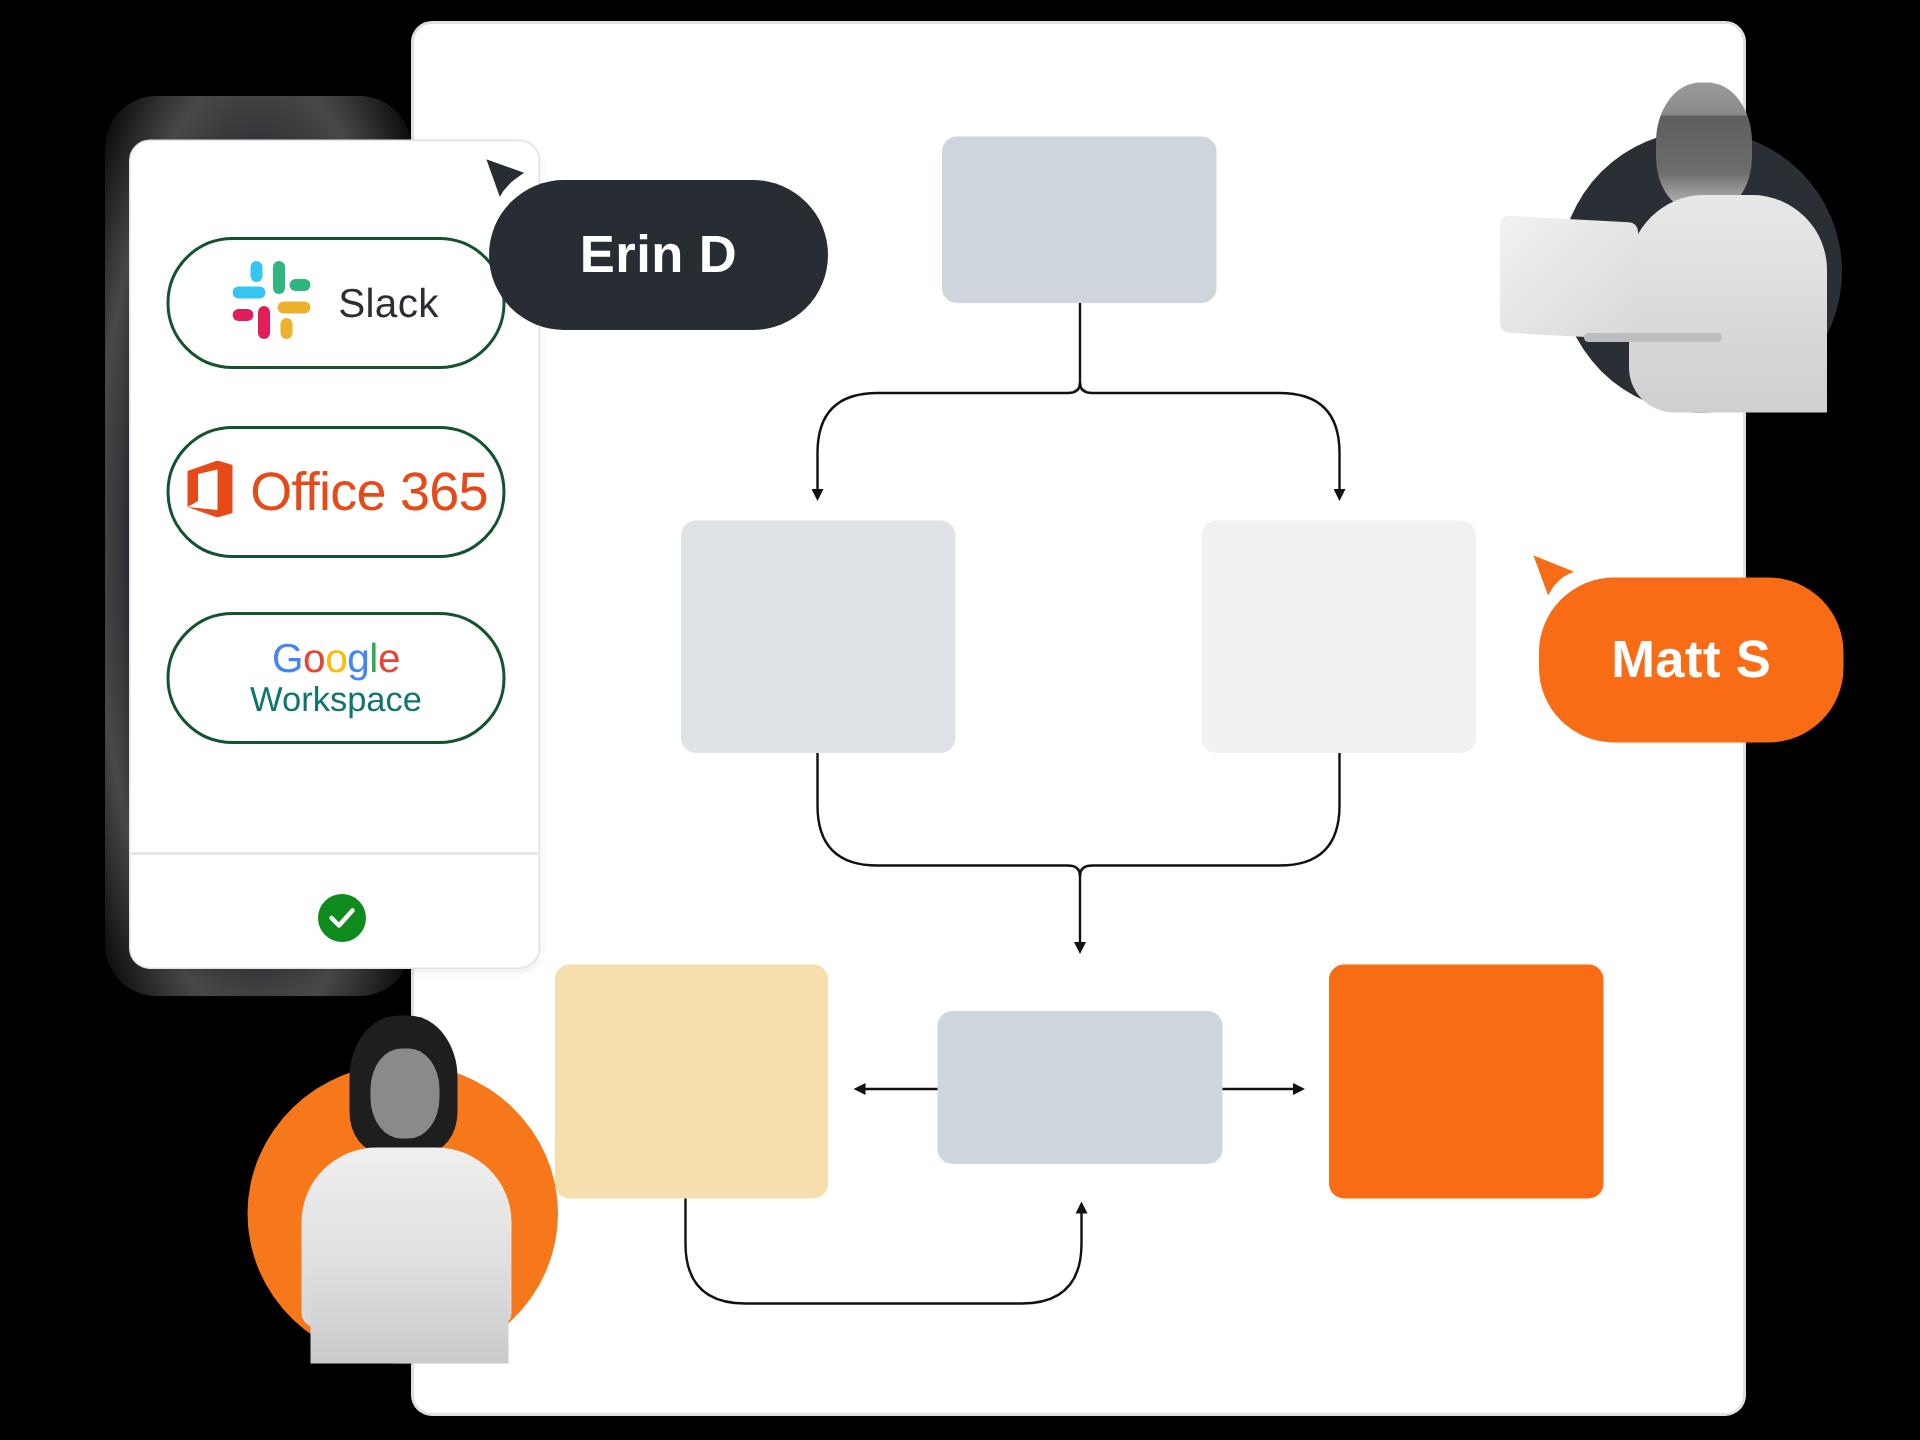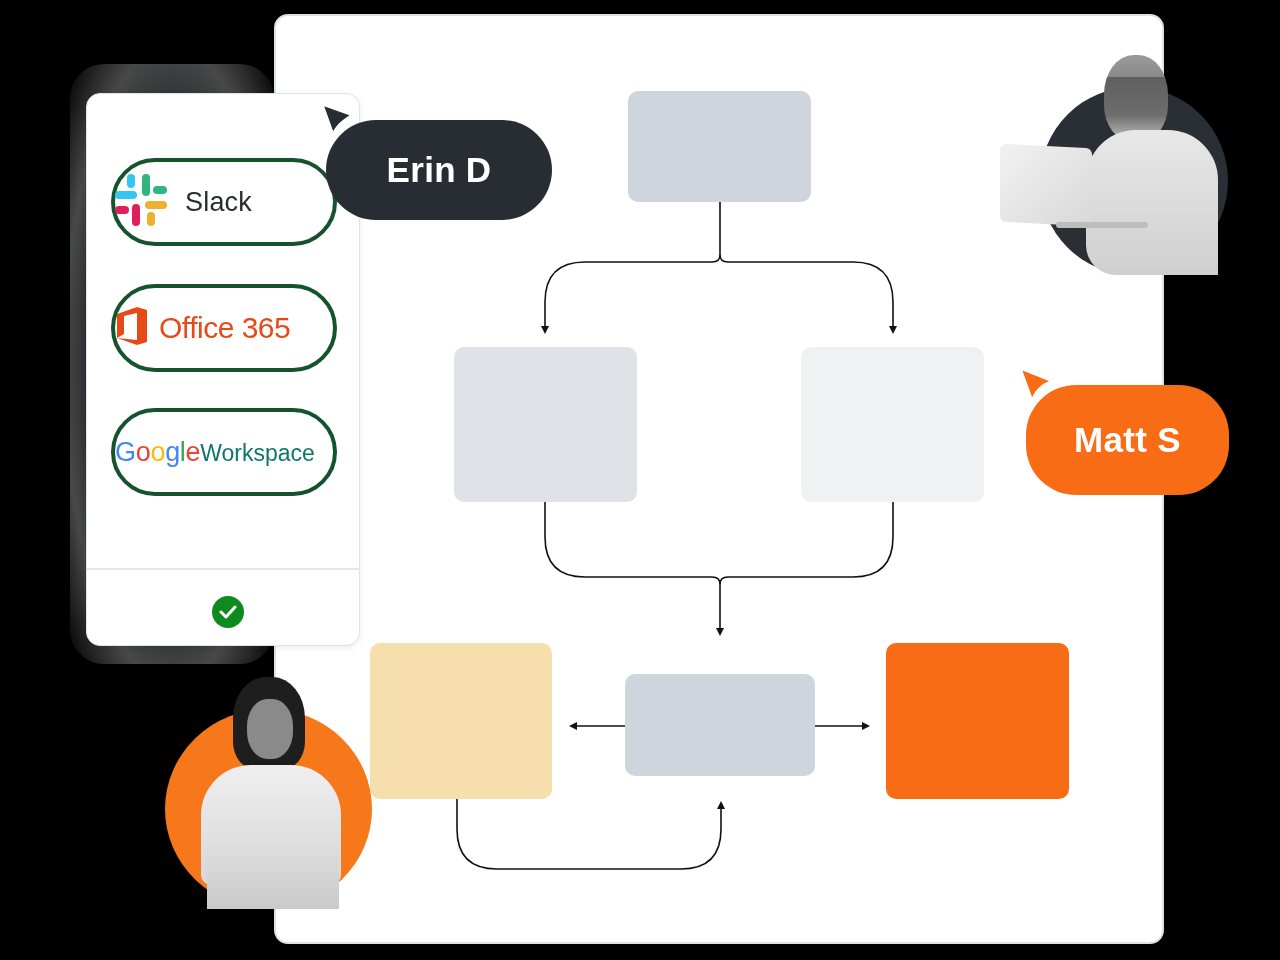--- a/index.html
+++ b/index.html
@@ -25,27 +25,27 @@
       background: radial-gradient(ellipse at center, #2a2f36 55%, #555 75%, #000 100%);
       opacity: 0.85;
     }
     .panel {
       left: 86px; top: 93px; width: 274px; height: 553px;
       background: #ffffff; border: 1px solid #dfe3e8; border-radius: 14px;
       box-sizing: border-box; box-shadow: 0 2px 6px rgba(0,0,0,0.08);
     }
     .pill {
       position: absolute; left: 24px; width: 226px; height: 88px;
-      border: 4px solid #14532d; border-radius: 44px; box-sizing: border-box;
+      border: 2px solid #14532d; border-radius: 44px; box-sizing: border-box;
       background: #fff;
-      display: flex; align-items: center; 
+      display: flex; align-items: center; justify-content: center;
     }
     .slack-text { font-size: 27px; color: #2a2d33; margin-left: 18px; letter-spacing: 0.2px; }
-    .office-text { font-size: 30px; color: #e64a19; margin-left: 10px; letter-spacing: -0.5px; }
-    .google-wrap { display: flex; align-items: center; line-height: 1; }
+    .office-text { font-size: 36px; color: #e64a19; margin-left: 10px; letter-spacing: -0.5px; }
+    .google-wrap { display: flex; flex-direction: column; align-items: center; line-height: 1; }
     .google-word { font-size: 27px; font-weight: 500; letter-spacing: -0.3px; }
     .workspace-word { font-size: 23px; color: #0f766e; margin-top: 2px; }
     .panel-divider { position: absolute; left: 0; right: 0; top: 474px; height: 2px; background: #e3e7ec; }
     .check-icon {
       position: absolute; left: 125px; top: 502px; width: 32px; height: 32px;
       border-radius: 50%; background: #0f8a1c; display: flex; align-items: center; justify-content: center;
     }
 
     
     .label-pill {

